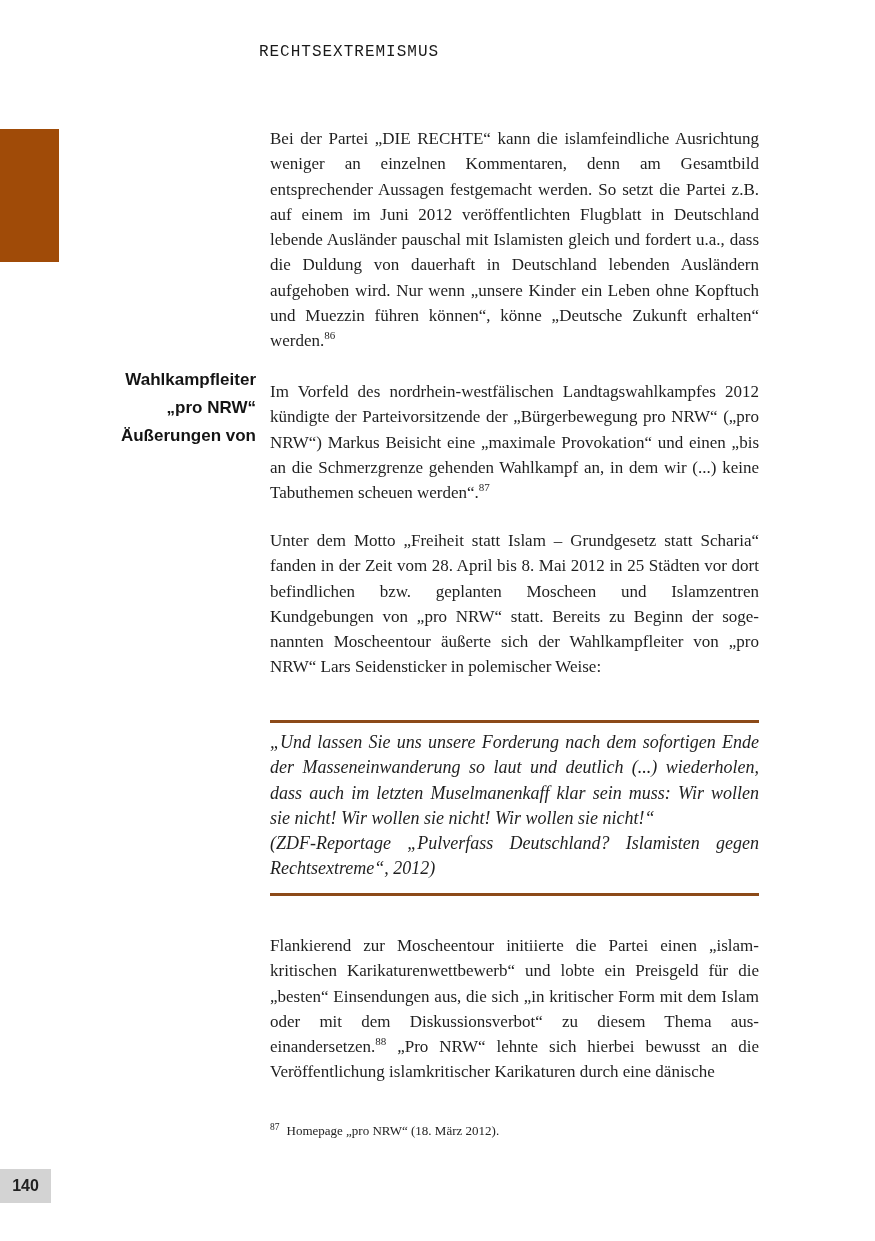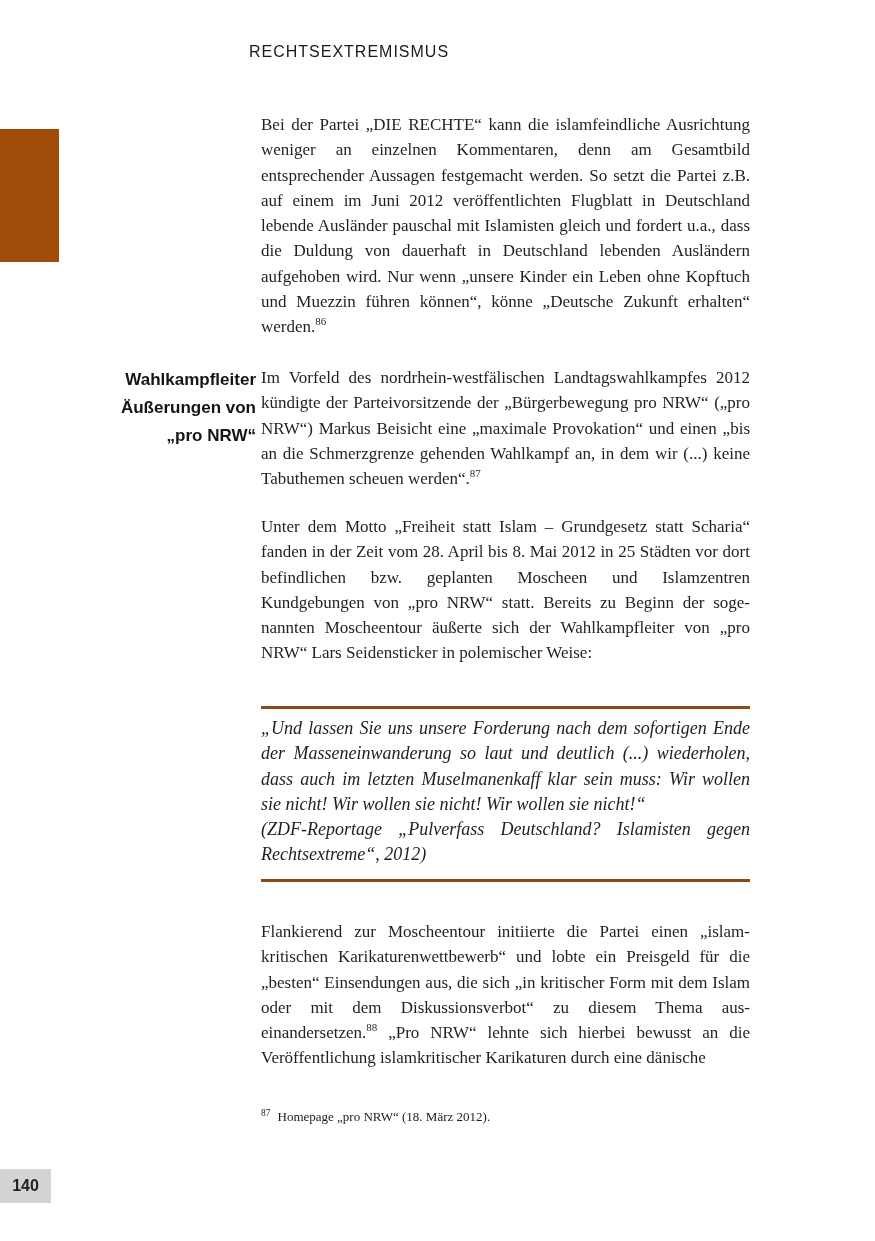--- a/index.html
+++ b/index.html
@@ -11,21 +11,21 @@
     overflow: hidden;
     font-family: "Liberation Serif", "DejaVu Serif", serif;
     color: #1f1f1f;
   }
   .header-title {
     position: absolute;
     top: 43px;
     left: 0;
     width: 698px;
     text-align: center;
-    font-family: Liberation Sans, sans-serif;
+    font-family: Liberation Mono, monospace;
     font-size: 16px;
     letter-spacing: 1px;
     color: #1a1a1a;
   }
   .accent-bar {
     position: absolute;
     left: 0;
     top: 129px;
     width: 59px;
     height: 133px;
@@ -38,22 +38,23 @@
     width: 198px;
     text-align: right;
     font-family: "Liberation Sans", "DejaVu Sans", sans-serif;
     font-weight: bold;
     font-size: 17px;
     line-height: 28px;
     color: #141414;
   }
   .para, .quote-block, .footnotes {
     position: absolute;
-    left: 261px;
+    left: 270px;
     width: 489px;
+    margin-top: 14px;
   }
   .para {
     font-size: 17px;
     line-height: 25.25px;
     text-align: justify;
     hyphens: manual;
     -webkit-hyphens: manual;
   }
   .p1 { top: 112px; }
   .p2 { top: 365px; }
@@ -112,22 +113,22 @@
 <body>
 
 <div class="page">
 
   <div class="header-title">RECHTSEXTREMISMUS</div>
 
   <div class="accent-bar"></div>
 
   <div class="margin-note">
     <div>Wahlkampfleiter</div>
+    <div>„pro NRW“</div>
     <div>Äußerungen von</div>
-    <div>„pro NRW“</div>
   </div>
 
   <div class="para p1">Bei der Partei „DIE RECHTE“ kann die islamfeindliche Ausrich­tung weniger an einzelnen Kommentaren, denn am Gesamt­bild entsprechender Aussagen festgemacht werden. So setzt die Partei z.B. auf einem im Juni 2012 veröffentlichten Flugblatt in Deutschland lebende Ausländer pauschal mit Islamisten gleich und fordert u.a., dass die Duldung von dauerhaft in Deutschland lebenden Ausländern aufgehoben wird. Nur wenn „unsere Kinder ein Leben ohne Kopftuch und Muezzin führen können“, könne „Deutsche Zukunft erhalten“ werden.<sup>86</sup></div>
 
   <div class="para p2">Im Vorfeld des nordrhein-westfälischen Landtagswahlkampfes 2012 kündigte der Parteivorsitzende der „Bürgerbewegung pro NRW“ („pro NRW“) Markus Beisicht eine „maximale Provokation“ und einen „bis an die Schmerzgrenze gehenden Wahlkampf an, in dem wir (...) keine Tabuthemen scheuen werden“.<sup>87</sup></div>
 
   <div class="para p3">Unter dem Motto „Freiheit statt Islam – Grundgesetz statt Scha­ria“ fanden in der Zeit vom 28. April bis 8. Mai 2012 in 25 Städten vor dort befindlichen bzw. geplanten Moscheen und Islamzentren Kundgebungen von „pro NRW“ statt. Bereits zu Beginn der soge­nannten Moscheentour äußerte sich der Wahlkampfleiter von „pro NRW“ Lars Seidensticker in polemischer Weise:</div>
 
   <div class="quote-block">
     <div class="rule"></div>

